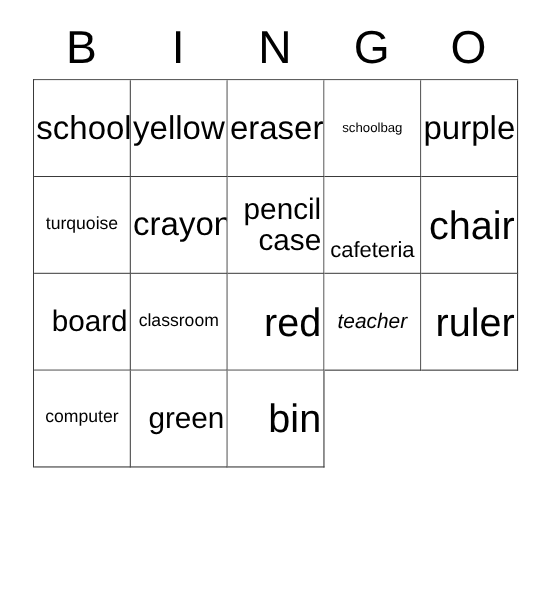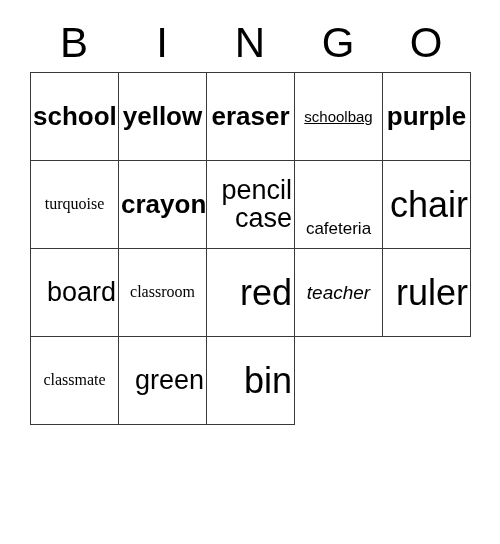--- a/index.html
+++ b/index.html
@@ -71,25 +71,25 @@
     display: block;
     width: 100%;
     padding: 0 2px;
     box-sizing: border-box;
     line-height: 1.05;
     white-space: pre-line;
     color: #000000;
   }
 
   
-  .fs-xs  { font-size: 15px; text-decoration: underline; }
-  .fs-sm  { font-size: 16px; font-family: Liberation Serif, serif; }
-  .fs-smp { font-size: 17px; margin-top: 48px; }
+  .fs-xs  { font-size: 12px; }
+  .fs-sm  { font-size: 16px; }
+  .fs-smp { font-size: 20px; margin-top: 48px; }
   .fs-md  { font-size: 19px; font-style: italic; }
-  .fs-lg  { font-size: 26px; font-weight: bold; }
+  .fs-lg  { font-size: 30px; }
   .fs-xl  { font-size: 27px; text-align: right; }
   .fs-xxl { font-size: 36px; text-align: right; }
 
   .two-line { line-height: 1.02; }
 </style>
 </head>
 <body>
 
 <div id="bingo-card">
 
@@ -154,21 +154,21 @@
       <div class="cell">
           <span class="cell-text fs-md">teacher</span>
         </div>
       <div class="cell">
           <span class="cell-text fs-xxl">ruler</span>
         </div>
     </div>
 
     <div class="grid-row">
       <div class="cell">
-          <span class="cell-text fs-sm">classmate</span>
+          <span class="cell-text fs-sm">computer</span>
         </div>
       <div class="cell">
           <span class="cell-text fs-xl">green</span>
         </div>
       <div class="cell">
           <span class="cell-text fs-xxl">bin</span>
         </div>
     </div>
 
   </div>

